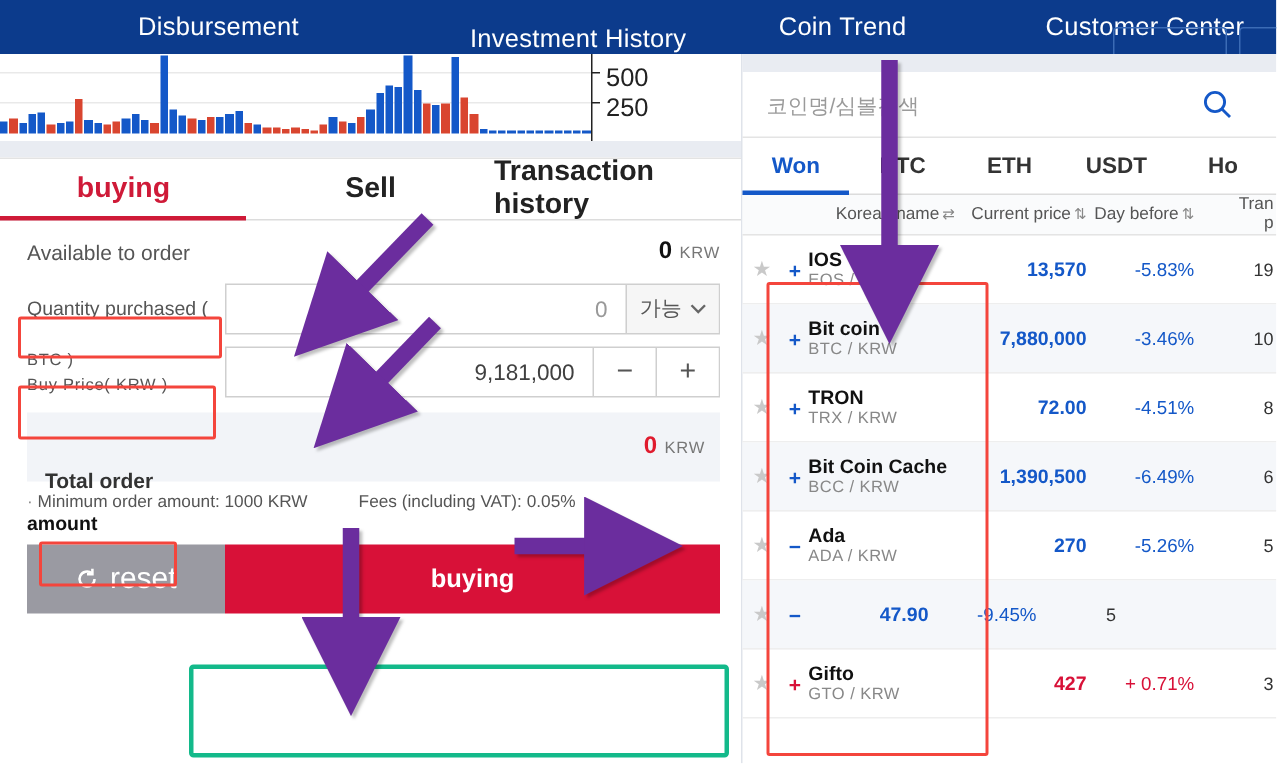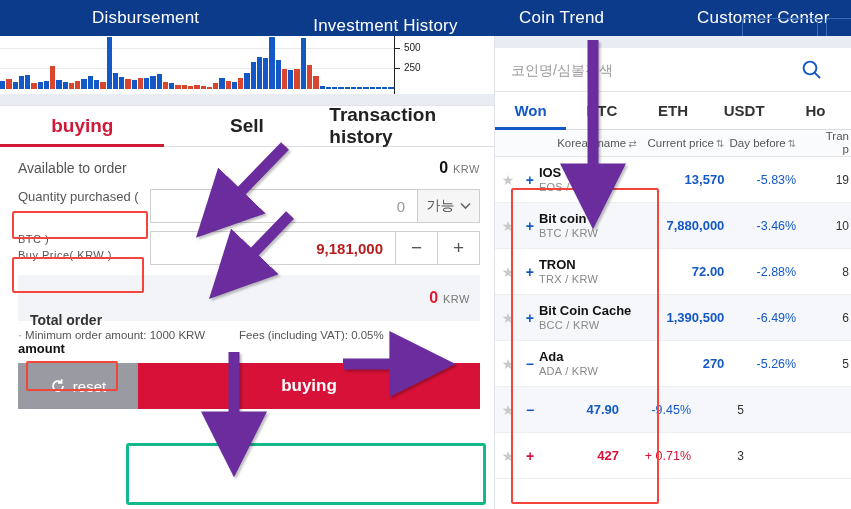--- a/index.html
+++ b/index.html
@@ -40,21 +40,21 @@
     position:absolute; top:36px; left:0; width:494px; height:58px;
     background:#ffffff; overflow:hidden;
   }
   .chart-plot { position:absolute; left:0; top:0; width:394px; height:58px; }
   .grid-line { position:absolute; left:0; width:394px; height:1px; background:#e9e9e9; }
   .bars { position:absolute; left:0; bottom:5px; width:394px; height:53px;
           display:flex; align-items:flex-end; gap:1px; }
   .bar { flex:1 1 auto; min-width:3px; }
   .axis { position:absolute; left:394px; top:0; width:1px; height:58px; background:#222; }
   .tick { position:absolute; left:394px; width:6px; height:1px; background:#222; }
-  .tick-label { position:absolute; left:404px; font-size:10px; color:#222;text-align:center; }
+  .tick-label { position:absolute; left:404px; font-size:17px; color:#222;text-align:center; }
 
   .strip-sep { position:absolute; top:94px; left:0; width:494px; height:11px; background:#e9ecf2; }
 
   
   .order-panel {
     position:absolute; top:105px; left:0; width:494px; height:404px;
     background:#ffffff; border-top:1px solid #e3e3e3;
   }
   .tabs { display:flex; height:41px; border-bottom:1px solid #dcdcdc; position:relative;}
   .tab {
@@ -64,30 +64,30 @@
   .tab.active { color:#cf1a38; }
   .tab-underline { position:absolute; left:0; bottom:-1px; width:164px; height:3px; background:#cf1a38; }
 
   .row-avail {
     display:flex; align-items:center; justify-content:space-between;
     height:42px; padding:0 14px 0 18px; font-size:14px; color:#555;
   }
   .avail-val { font-size:16px; font-weight:bold; color:#111; }
   .unit { font-size:11px; color:#777; margin-left:5px; letter-spacing:0.5px; }
 
-  .field-row { display:flex; align-items:flex-start; padding:0 14px 0 18px; margin-bottom:8px; }
+  .field-row { display:flex; align-items:center; padding:0 14px 0 18px; margin-bottom:8px; }
   .field-label { width:132px; font-size:13px; color:#555; line-height:1.25; }
   .field-label small { font-size:11px; letter-spacing:0.5px; }
   .field-box {
     flex:1; height:34px; border:1px solid #cfcfcf; background:#fff;
     display:flex; align-items:center;
   }
   .field-input {
     flex:1; height:100%; border:none; outline:none; text-align:right;
-    padding-right:12px; font-size:15px; font-weight:bold; color:#b91c1c;
+    padding-right:12px; font-size:15px; font-weight:normal; color:#404040;
     font-family:"Liberation Sans", sans-serif; background:transparent;
   }
   .field-input.placeholder-zero { font-weight:normal; color:#999; }
   .sel-btn {
     width:62px; height:100%; border-left:1px solid #cfcfcf; background:#f6f6f6;
     display:flex; align-items:center; justify-content:center; gap:5px;
     font-size:14px; color:#555; cursor:pointer;
   }
   .step-btn {
     width:42px; height:100%; border-left:1px solid #cfcfcf; background:#fff;
@@ -104,23 +104,23 @@
 
   .notes { padding:8px 14px 0 18px; font-size:11.5px; color:#555; position:relative; }
   .notes .dot { color:#888; }
   .notes-gap { display:inline-block; width:34px; }
   .notes-amount {
     position:absolute; left:18px; top:20px; font-size:13px; font-weight:bold; color:#111;
   }
 
   .action-row { display:flex; gap:0; padding:0 14px 0 18px; margin-top:22px; align-items:stretch; }
   .btn-reset {
-    width:120px; height:46px; background:#9a9aa2; color:#fff; border:none;
+    width:132px; height:46px; background:#9a9aa2; color:#fff; border:none;
     display:flex; align-items:center; justify-content:center; gap:7px;
-    font-size:15px; cursor:pointer;
+    font-size:20px; cursor:pointer;
   }
   .btn-buy {
     flex:1; height:46px; background:#d81138; color:#fff; border:none;
     font-size:17px; font-weight:bold; cursor:pointer;
   }
 
   
   .market { position:absolute; top:36px; left:494px; width:357px; height:473px; background:#fff;
             border-left:1px solid #dfe3ea; }
   .market-top-gap { height:12px; background:#e9ecf2; }
@@ -382,21 +382,21 @@
           <div class="c-vol">10</div>
         </div>
         <div class="coin-row">
           <div class="c-star">★</div>
           <div class="c-pm down">+</div>
           <div class="c-name">
             <div class="nm">TRON</div>
             <div class="sym">TRX / KRW</div>
           </div>
           <div class="c-price down">72.00</div>
-          <div class="c-chg down">-2.88%</div>
+          <div class="c-chg down">-4.51%</div>
           <div class="c-vol">8</div>
         </div>
         <div class="coin-row alt">
           <div class="c-star">★</div>
           <div class="c-pm down">+</div>
           <div class="c-name">
             <div class="nm">Bit Coin Cache</div>
             <div class="sym">BCC / KRW</div>
           </div>
           <div class="c-price down">1,390,500</div>
@@ -417,20 +417,24 @@
         <div class="coin-row alt">
           <div class="c-star">★</div>
           <div class="c-pm down">−</div>
           <div class="c-price down">47.90</div>
           <div class="c-chg down">-9.45%</div>
           <div class="c-vol">5</div>
         </div>
         <div class="coin-row">
           <div class="c-star">★</div>
           <div class="c-pm up">+</div>
+          <div class="c-name">
+            <div class="nm">Gifto</div>
+            <div class="sym">GTO / KRW</div>
+          </div>
           <div class="c-price up">427</div>
           <div class="c-chg up">+ 0.71%</div>
           <div class="c-vol">3</div>
         </div>
       </div>
   </div>
 
   <div class="ann ann-box" style="left:12px; top:211px; width:136px; height:28px;"></div>
   <div class="ann ann-box" style="left:12px; top:257px; width:132px; height:36px;"></div>
   <div class="ann ann-box" style="left:26px; top:361px; width:92px; height:30px;"></div>

